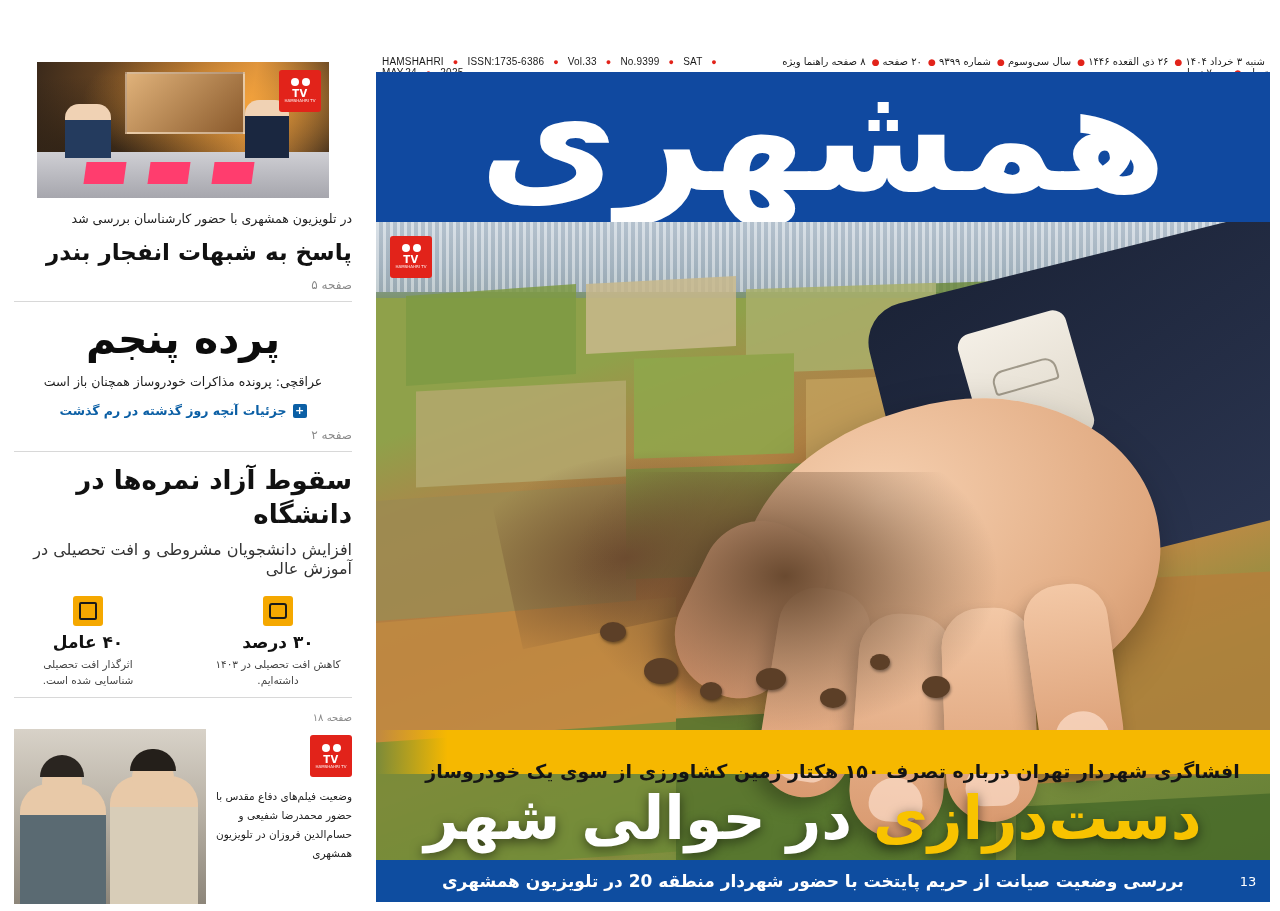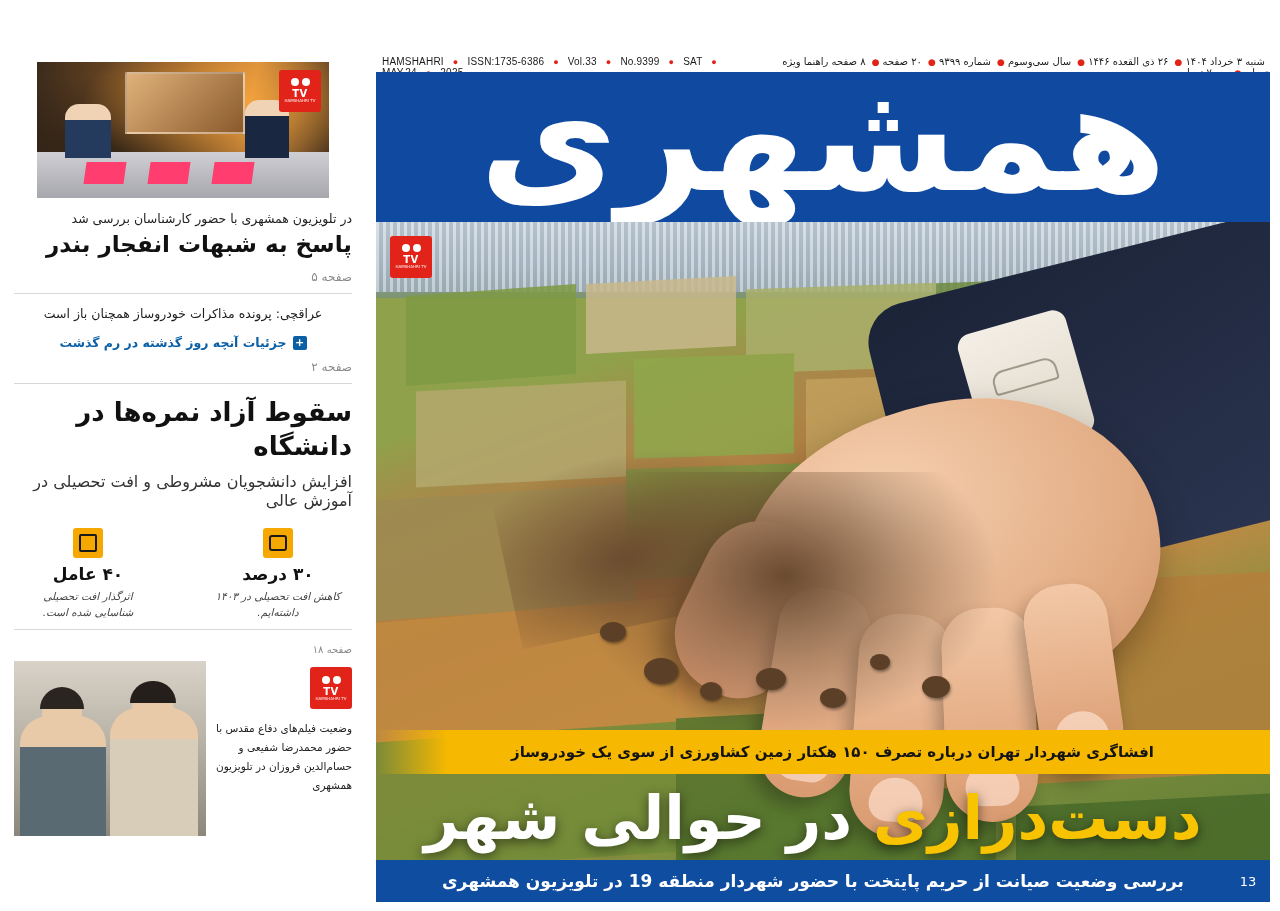--- a/index.html
+++ b/index.html
@@ -64,21 +64,21 @@
   .logo-badge .tvtxt { font-size:10px; font-weight:bold; letter-spacing:.5px; }
   .logo-badge .cap { font-size:4px; line-height:1.1; text-align:center; opacity:.95; }
   .tv-photo .logo-badge { top:8px; right:8px; }
 
   .kicker {
     font-size: 12.5px; color:#222; text-align:right; line-height:1.7;
     margin-top:10px; direction:rtl;
   }
   .headline-sm {
     font-size: 23px; font-weight: bold; color:#111; text-align:right;
-    line-height:1.35; margin-top:0; letter-spacing:-0.3px;
+    line-height:1.35; margin-top:8px; letter-spacing:-0.3px;
   }
   .pagemark {
     font-size: 12px; color:#8a8a8a; text-align:right; margin-top:10px;
   }
   .rule { height:1px; background:#d8d8d8; margin:9px 0 12px 0; }
 
   .kicker-c { text-align:center; font-size:12.5px; color:#1d1d1d; margin-bottom:6px; }
   .headline-big {
     text-align:center; font-weight:bold; color:#0c0c0c;
     font-size:41px; line-height:1.22; letter-spacing:-1px;
@@ -105,21 +105,21 @@
     width:30px; height:30px; margin:0 auto 6px auto; background:#f5a800;
     border-radius:3px; position:relative;
   }
   .stat .ico:after{
     content:""; position:absolute; inset:6px; border:2px solid #1a1a1a; border-radius:2px;
   }
   .stat .ico.ico-cam:after{
     inset:7px 6px; border-radius:3px; border-width:2px;
   }
   .stat .num { font-size:17px; font-weight:bold; color:#111; }
-  .stat .cap { font-size:10.5px; color:#444; margin-top:5px; line-height:1.5;font-style:italic; }
+  .stat .cap { font-size:10.5px; color:#444; margin-top:5px; line-height:1.5; }
 
   
   .bottom-block { position:relative; margin-top:14px; }
   .bb-pagemark { font-size:10px; color:#8a8a8a; text-align:right; margin-bottom:6px; }
   .bb-inner { position:relative; width:338px; height:175px; overflow:hidden; }
   .bb-photo {
     position:absolute; left:0; top:0; width:192px; height:175px;
     background: linear-gradient(180deg,#d8d2c8 0%,#b9b2a6 45%,#8d867a 100%);
     overflow:hidden;
   }
@@ -253,22 +253,22 @@
     background: radial-gradient(ellipse at 40% 60%, #6d4c2f, rgba(80,56,34,0) 72%);
     transform: rotate(-12deg);
   }
 
   
   .banner {
     position:absolute; left:0; right:0; bottom:128px; height:44px;
     background: linear-gradient(90deg, rgba(255,200,0,0) 0%, #f6b800 8%, #f6b800 100%);
   }
   .banner span {
-    display:block; text-align:center; color:#141414; font-size:15px; font-weight:bold;
-    line-height:44px; letter-spacing:-0.3px; padding-left:19px;
+    display:block; text-align:center; color:#141414; font-size:19px; font-weight:bold;
+    line-height:44px; letter-spacing:-0.3px; padding-left:19px;margin-top:19px;
   }
   .main-title {
     position:absolute; left:0; right:20px; bottom:50px; text-align:center;
     font-size:60px; font-weight:bold; color:#fff; line-height:1.12; letter-spacing:-2px;
     text-shadow: 0 3px 12px rgba(0,0,0,.55);
   }
   .main-title .accent { color:#f8c300; }
   .bottom-bar {
     position:absolute; left:0; right:0; bottom:0; height:42px;
     background:#0e4da0; display:flex; align-items:center;
@@ -309,20 +309,21 @@
         </div>
       </div>
       <div class="kicker">در تلویزیون همشهری با حضور کارشناسان بررسی شد</div>
       <div class="headline-sm">پاسخ به شبهات انفجار بندر</div>
       <div class="pagemark">صفحه ۵</div>
     </div>
 
     <div class="rule"></div>
 
     <div>
+      <div class="headline-big">پرده پنجم</div>
       <div class="subline">عراقچی: پرونده مذاکرات خودروساز همچنان باز است</div>
       <div class="plusline">
         <span class="plus-ico">+</span>
         <span>جزئیات آنچه روز گذشته در رم گذشت</span>
       </div>
       <div class="pagemark">صفحه ۲</div>
     </div>
 
     <div class="rule"></div>
 
@@ -469,16 +470,16 @@
       <span>افشاگری شهردار تهران درباره تصرف ۱۵۰ هکتار زمین کشاورزی از سوی یک خودروساز</span>
     </div>
 
     <div class="main-title">
       <span class="accent">دست‌درازی</span>
       <span>در حوالی شهر</span>
     </div>
 
     <div class="bottom-bar">
       <div class="pg">13</div>
-      <div class="txt">بررسی وضعیت صیانت از حریم پایتخت با حضور شهردار منطقه 19 در تلویزیون همشهری</div>
+      <div class="txt">بررسی وضعیت صیانت از حریم پایتخت با حضور شهردار منطقه 20 در تلویزیون همشهری</div>
     </div>
   </div>
 </div>
 
 </body></html>

